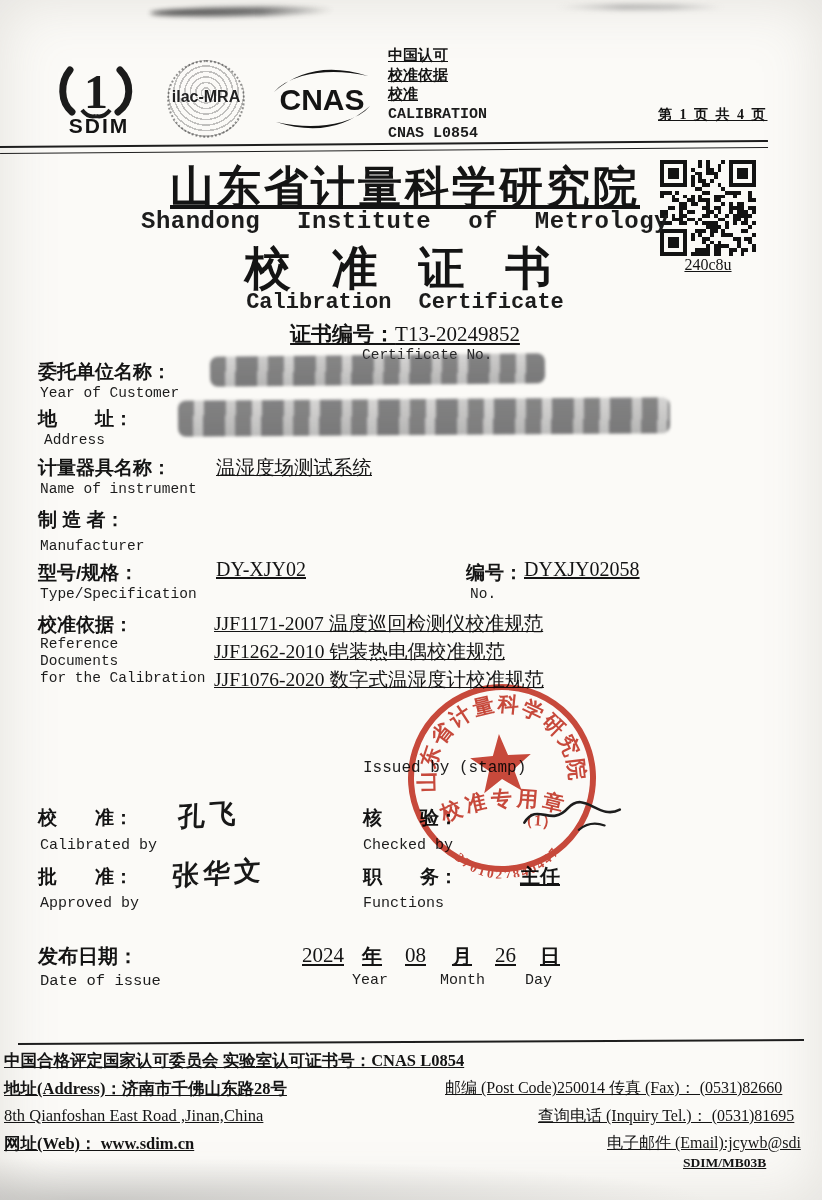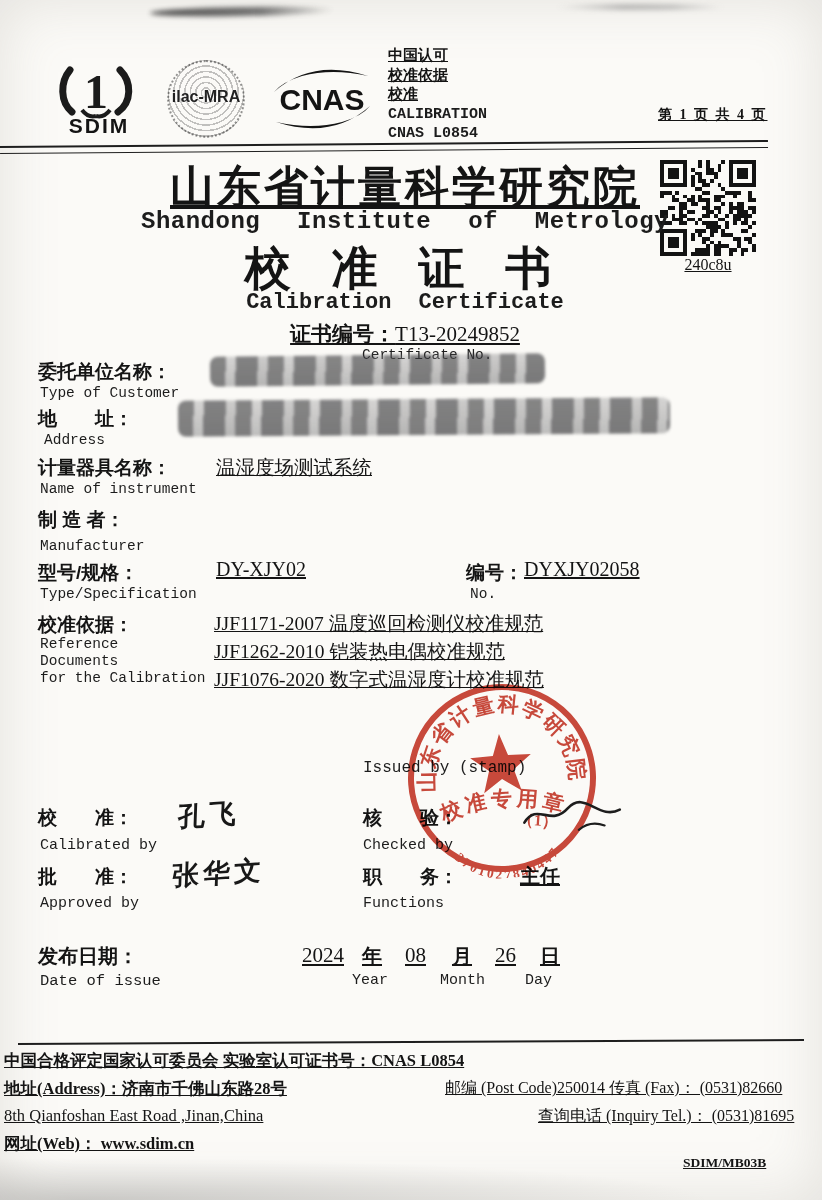--- a/index.html
+++ b/index.html
@@ -288,21 +288,21 @@
 
   <div class="abs en center nowrap" style="left:50px;top:290px;width:710px;font-size:22px;font-weight:bold;word-spacing:14px;">Calibration Certificate</div>
 
   <div class="abs center nowrap" style="left:50px;top:320px;width:710px;font-size:21px;">
     <span class="ser" style="font-weight:bold;">证书编号：</span><span class="ser">T13-20249852</span>
   </div>
   <div class="abs en" style="left:356px;top:347px;font-size:14.5px;margin-left:6px;">Certificate No.</div>
 
   <div class="abs cnb nowrap" style="left:38px;top:359px;font-size:19px;">委托单位名称：</div>
   <div class="abs scribble" style="left:210px;top:355px;width:335px;height:30px;transform:rotate(-.6deg);"></div>
-  <div class="abs en" style="left:40px;top:385px;font-size:14.5px;">Type of Customer</div>
+  <div class="abs en" style="left:40px;top:385px;font-size:14.5px;">Year of Customer</div>
 
   <div class="abs cnb nowrap" style="left:38px;top:406px;font-size:19px;">地　　址：</div>
   <div class="abs scribble" style="left:178px;top:399px;width:492px;height:36px;transform:rotate(-.4deg);"></div>
   <div class="abs en" style="left:44px;top:432px;font-size:14.5px;">Address</div>
 
   <div class="abs cnb nowrap" style="left:38px;top:455px;font-size:19px;">计量器具名称：</div>
   <div class="abs ser nowrap" style="left:216px;top:454px;font-size:19.5px;">温湿度场测试系统</div>
   <div class="abs en" style="left:40px;top:481px;font-size:14.5px;">Name of instrument</div>
 
   <div class="abs cnb nowrap" style="left:38px;top:507px;font-size:19px;">制 造 者：</div>
@@ -381,15 +381,16 @@
   <div class="abs en" style="left:525px;top:972px;font-size:15px;">Day</div>
 
   <div class="abs rule" style="left:18px;top:1041px;width:786px;height:2px;transform:rotate(-0.3deg);"></div>
 
   <div class="abs ser nowrap" style="left:4px;top:1050px;font-size:16.5px;font-weight:bold;">中国合格评定国家认可委员会 实验室认可证书号：CNAS L0854</div>
   <div class="abs ser nowrap" style="left:4px;top:1078px;font-size:16.5px;font-weight:bold;">地址(Address)：济南市千佛山东路28号</div>
   <div class="abs ser nowrap" style="left:445px;top:1078px;font-size:16px;">邮编 (Post Code)250014  传真 (Fax)：  (0531)82660</div>
   <div class="abs ser nowrap" style="left:4px;top:1106px;font-size:16.5px;">8th Qianfoshan East Road ,Jinan,China</div>
   <div class="abs ser nowrap" style="left:538px;top:1106px;font-size:16px;">查询电话 (Inquiry Tel.)：  (0531)81695</div>
   <div class="abs ser nowrap" style="left:4px;top:1133px;font-size:16.5px;font-weight:bold;">网址(Web)：  www.sdim.cn</div>
+  <div class="abs ser nowrap" style="left:607px;top:1133px;font-size:16px;">电子邮件 (Email):jcywb@sdi</div>
   <div class="abs ser nowrap" style="left:683px;top:1155px;font-size:13.5px;font-weight:bold;">SDIM/MB03B</div>
 
 </div>
 
 </body></html>

